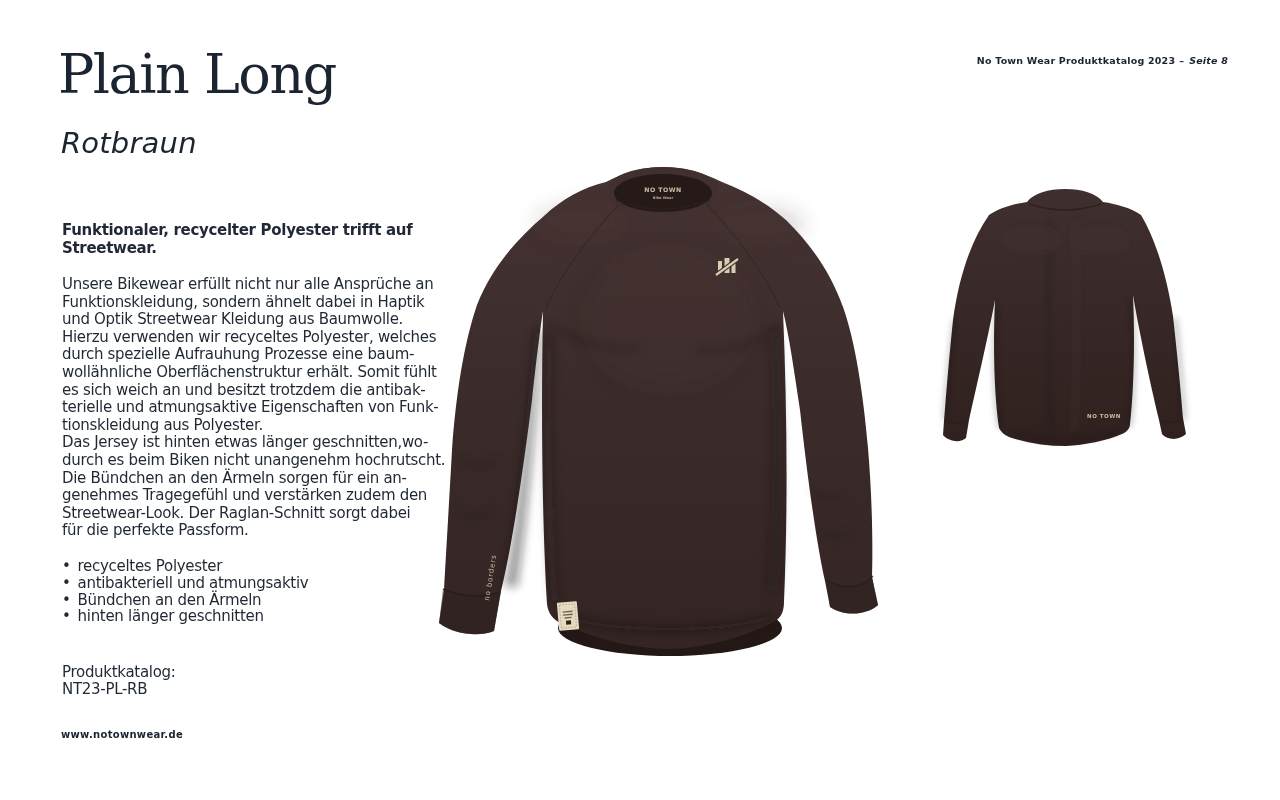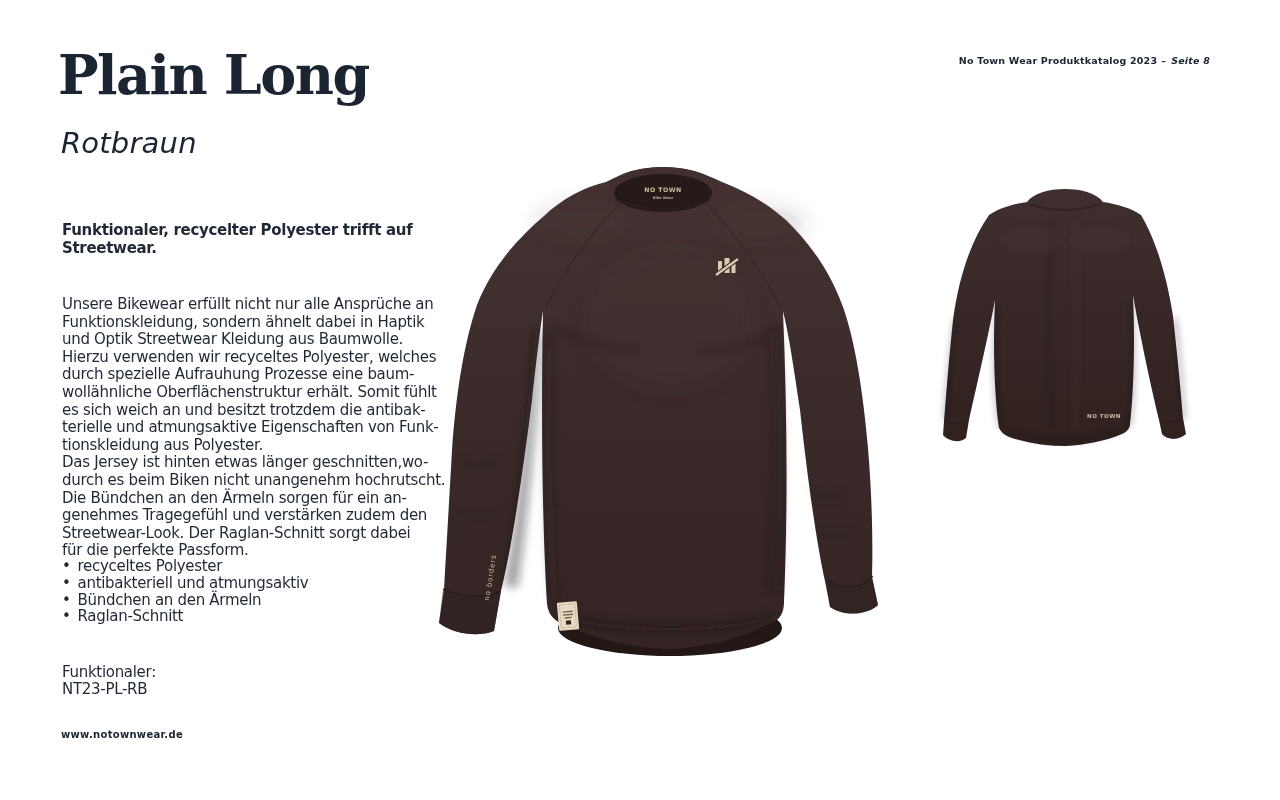--- a/index.html
+++ b/index.html
@@ -4,49 +4,49 @@
 <style>
   * { margin: 0; padding: 0; box-sizing: border-box; }
   html, body { width: 1280px; height: 800px; overflow: hidden; background: #ffffff; }
   .page {
     position: relative; width: 1280px; height: 800px; background: #ffffff;
     font-family: "DejaVu Sans", sans-serif; color: #1b2431;
   }
 
   
   .header-right {
-    position: absolute; top: 55px; right: 70px;
+    position: absolute; top: 55px; right: 52px;
     font-size: 9.5px; font-weight: bold; letter-spacing: 0.2px;
     color: #1b2431; white-space: nowrap;
   }
   .header-right .sep { margin: 0 5px 0 4px; }
   .header-right .pg { font-style: italic; }
 
   
   .title {
     position: absolute; left: 58px; top: 44px;
-    font-family: "DejaVu Serif", serif; font-weight: bold;
+    font-family: "DejaVu Serif", serif; font-weight: normal;
     font-size: 54px; letter-spacing: -1.5px; color: #1b2431; line-height: 1.15;
   }
   .subtitle {
     position: absolute; left: 61px; top: 126px;
     font-style: italic; font-size: 29px; color: #1b2431;
     font-family: "DejaVu Sans", sans-serif; letter-spacing: 0.2px;
   }
 
   
   .intro {
     position: absolute; left: 62px; top: 222px; width: 430px;
     font-size: 15px; font-weight: bold; line-height: 17.6px;
     letter-spacing: -0.3px; white-space: pre; color: #1f2834;
   }
   .descr {
     position: absolute; left: 62px; top: 276px; width: 440px;
     font-size: 15px; line-height: 17.6px; letter-spacing: -0.3px;
-    white-space: pre; color: #1f2834; margin-top: 20px;
+    white-space: pre; color: #1f2834;
   }
   .features {
     position: absolute; left: 62px; top: 542px; width: 430px;
     list-style: none; font-size: 15px; letter-spacing: -0.3px; color: #1f2834; margin-top: 16px;
   }
   .features li { line-height: 16.8px; white-space: nowrap; }
   .features .b { margin-right: 7px; }
   .artikel {
     position: absolute; left: 62px; top: 664px;
     font-size: 15px; line-height: 17px; letter-spacing: -0.3px; color: #1f2834;
@@ -91,25 +91,25 @@
 durch es beim Biken nicht unangenehm hochrutscht.
 Die Bündchen an den Ärmeln sorgen für ein an-
 genehmes Tragegefühl und verstärken zudem den
 Streetwear-Look. Der Raglan-Schnitt sorgt dabei
 für die perfekte Passform.</p>
 
   <ul class="features">
     <li><span class="b">•</span><span>recyceltes Polyester</span></li>
     <li><span class="b">•</span><span>antibakteriell und atmungsaktiv</span></li>
     <li><span class="b">•</span><span>Bündchen an den Ärmeln</span></li>
-    <li><span class="b">•</span><span>Raglan-Schnitt</span></li>
+    <li><span class="b">•</span><span>hinten länger geschnitten</span></li>
   </ul>
 
   <div class="artikel">
-    <div>Funktionaler:</div>
+    <div>Produktkatalog:</div>
     <div>NT23-PL-RB</div>
   </div>
 
   <div class="footer">www.notownwear.de</div>
 
   <div class="shirt-front">
     <svg viewBox="0 0 470 500" width="470" height="500">
       <defs>
         <linearGradient id="bodyGrad" x1="0" y1="0" x2="0" y2="1">
           <stop offset="0" stop-color="#453332"></stop>

